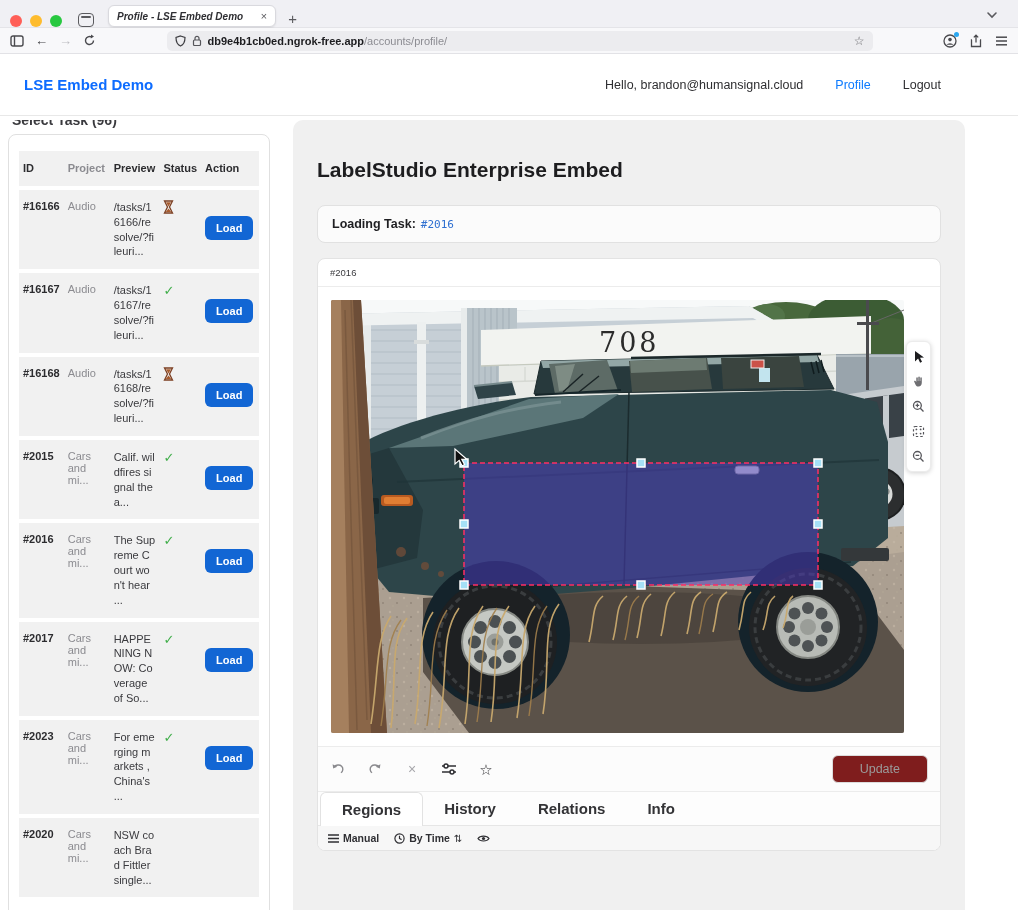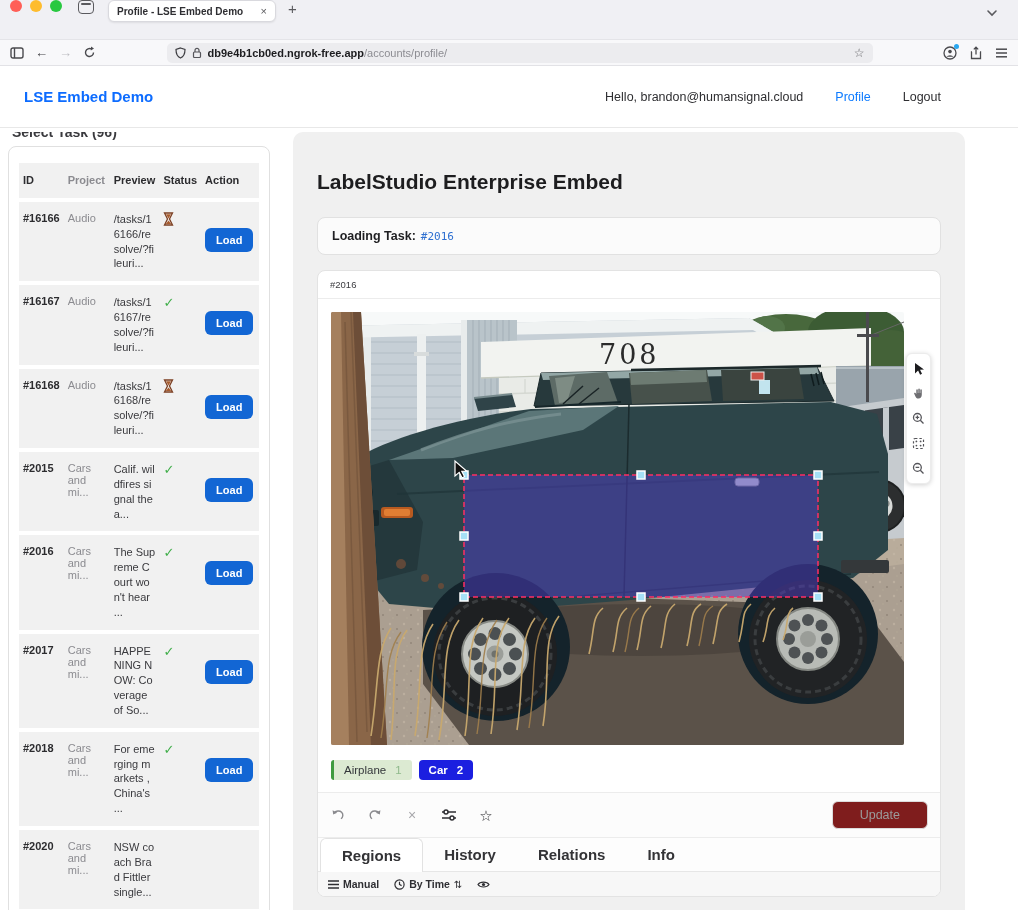--- a/index.html
+++ b/index.html
@@ -1,22 +1,22 @@
 <!DOCTYPE html>
 <html><head>
 <meta charset="utf-8">
 <style>
   * { margin:0; padding:0; box-sizing:border-box; }
   html,body { width:1018px; height:910px; overflow:hidden; background:#fff;
     font-family:"Liberation Sans", sans-serif; }
   .win { width:1018px; height:910px; display:flex; flex-direction:column; }
 
   
-  .tabbar { height:40px; background:#f0f0f4; display:flex; align-items:flex-start;
-    padding:0 14px 0 10px; flex:none; border-bottom:1px solid #e4e4e8; }
+  .tabbar { height:28px; background:#f0f0f4; display:flex; align-items:flex-end;
+    padding:0 14px 0 10px; flex:none; border-bottom:1px solid #e4e4e8;font-style:italic; }
   .lights { display:flex; gap:8px; margin-right:16px; }
   .light { width:12px; height:12px; border-radius:50%; }
   .l-red{background:#ff5f57}.l-yel{background:#febc2e}.l-grn{background:#28c840}
   .tab-ovr { width:16px; height:14px; border:1.4px solid #5a5a5e; border-radius:4px;
     margin-right:14px; position:relative; }
   .tab-ovr:before { content:""; position:absolute; left:2px; right:2px; top:2px;
     height:2px; background:#5a5a5e; border-radius:1px; }
   .tab { width:168px; height:22px; background:#fff; border:1px solid #d9d9de;
     border-radius:6px; display:flex; align-items:center; padding:0 8px;
     font-size:10px; color:#2f2f33; box-shadow:0 1px 2px rgba(0,0,0,.08); }
@@ -330,21 +330,21 @@
           <td class="c-status">
             <span class="check">✓</span>
             
           </td>
           <td class="c-action">
             <button class="load-btn" style="background: rgb(18, 102, 212);">Load</button>
           </td>
         </tr>
 
         <tr>
-          <td class="c-id">#2018</td>
+          <td class="c-id">#2023</td>
           <td class="c-project">Cars and mi...</td>
           <td class="c-preview">For emerging markets , China's ...</td>
           <td class="c-status">
             <span class="check">✓</span>
             
           </td>
           <td class="c-action">
             <button class="load-btn" style="background: rgb(18, 102, 212);">Load</button>
           </td>
         </tr>
@@ -645,30 +645,20 @@
               <span class="ftool">
                 <svg class="ico" width="13" height="13" viewBox="0 0 13 13">
                     <circle cx="5.4" cy="5.4" r="3.9" fill="none" stroke="#55555a" stroke-width="1.3"></circle>
                     <line x1="8.3" y1="8.3" x2="11.5" y2="11.5" stroke="#55555a" stroke-width="1.3"></line>
                     <line x1="3.6" y1="5.4" x2="7.2" y2="5.4" stroke="#55555a" stroke-width="1.2"></line>
                   </svg>
               </span>
             </div>
           </div>
 
-          <div class="labels-row">
-            <span class="pill pill-airplane" style="border-left-color: rgb(63, 155, 63);">
-              <span>Airplane</span>
-              <span class="cnt">1</span>
-            </span>
-            <span class="pill pill-car" style="background: rgb(27, 31, 224);">
-              <span>Car</span>
-              <span class="cnt">2</span>
-            </span>
-          </div>
 
           <div class="ls-toolbar">
             <span class="tool-ic">
               <svg class="ico" width="14" height="12" viewBox="0 0 14 12">
                   <path d="M3.5,3.5 C5,1.8 8.6,1.2 10.6,3.2 C12.6,5.2 12,8.4 10,9.8" fill="none" stroke="#8a8a8e" stroke-width="1.4"></path>
                   <polygon points="1.6,1.2 2.2,5.6 6.3,3.8" fill="#8a8a8e"></polygon>
                 </svg>
             </span>
             <span class="tool-ic">
               <svg class="ico" width="14" height="12" viewBox="0 0 14 12">

